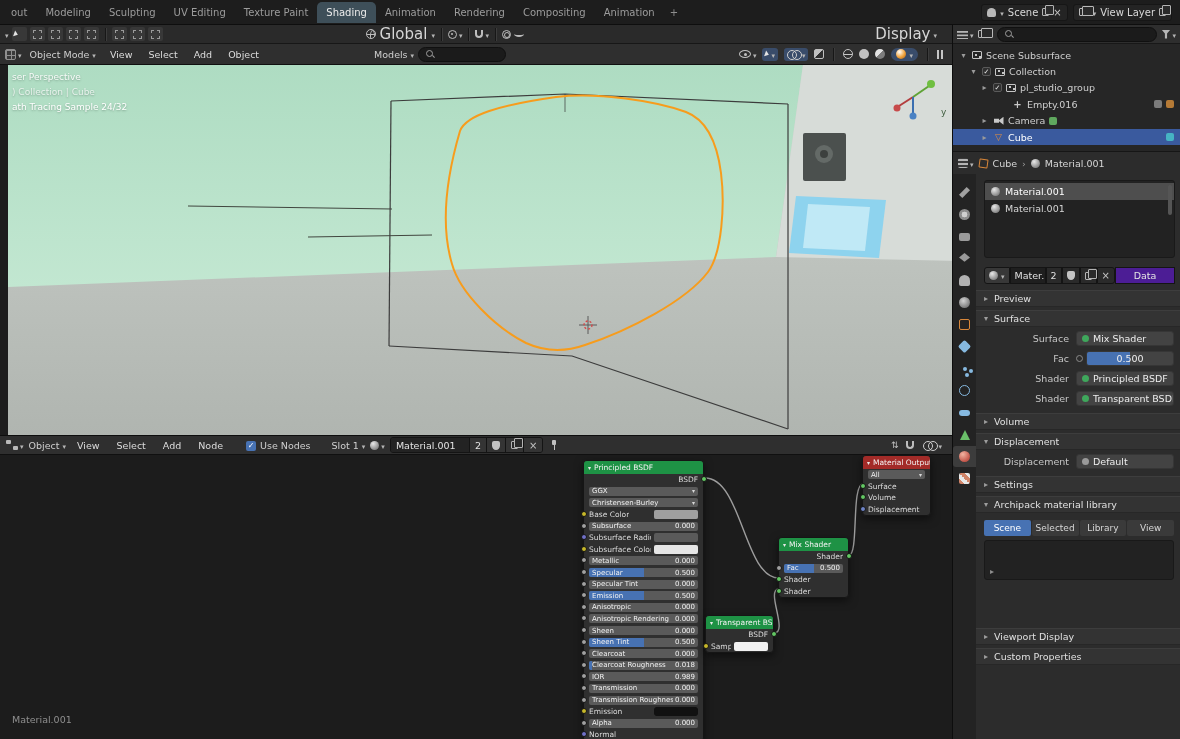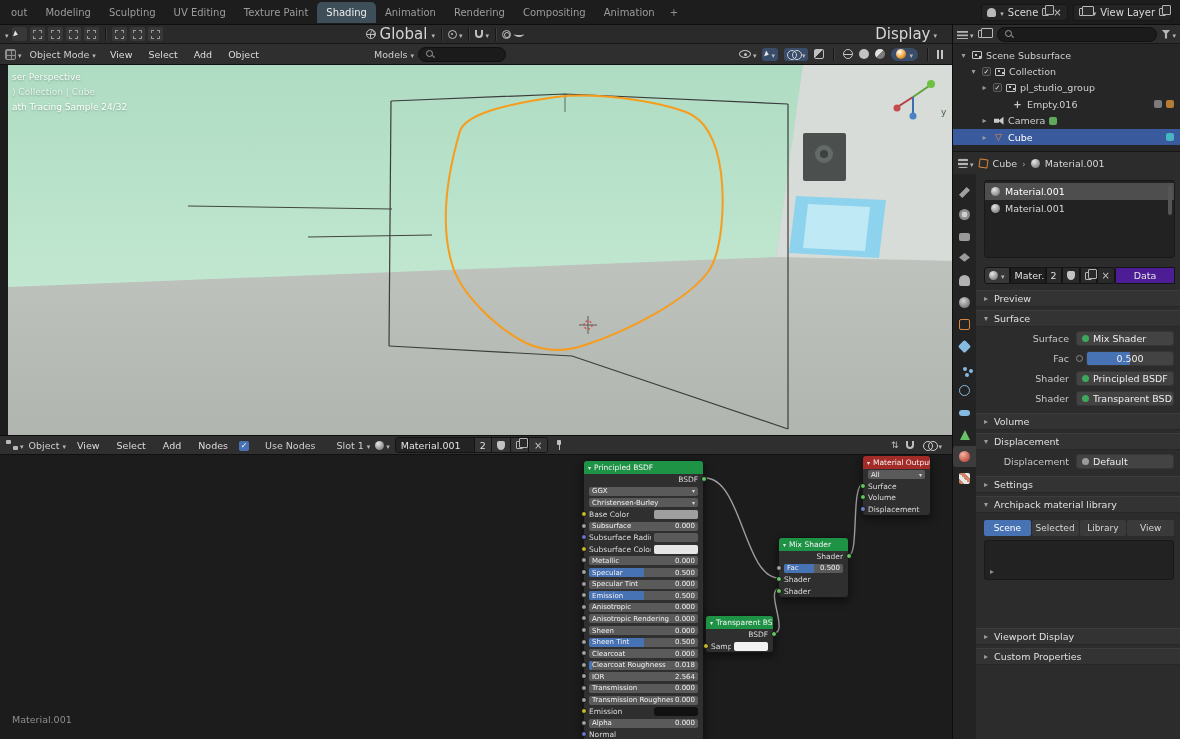--- a/index.html
+++ b/index.html
@@ -422,23 +422,23 @@
   </span>
   <div data-list="shader_header.menus">
     
   
       <span class="menu">View</span>
     
       <span class="menu">Select</span>
     
       <span class="menu">Add</span>
     
-      <span class="menu">Nodes</span>
-    </div>
-  <span style="display:flex;align-items:flex-end;gap:16px;margin-left:0">
+      <span class="menu">Node</span>
+    </div>
+  <span style="display:flex;align-items:flex-end;gap:4px;margin-left:12px">
     <span class="chk"></span>
     <span>Use Nodes</span>
   </span>
   <span style="display:flex;align-items:center;gap:3px;margin-left:16px">
     <span>Slot 1</span>
     <span class="car"></span>
   </span>
   <span style="display:flex;align-items:center;gap:2px">
     <span class="msphere"></span>
     <span class="car"></span>
@@ -669,21 +669,21 @@
           </div>
         </div>
       
         <div class="nrow t-slider">
           <span class="socket sock-l s-gray"></span>
 
           <div class="nwidget">
             <span class="wfill" style="width: 0%;"></span>
 
             <span class="wlabel">IOR</span>
-            <span class="wvalue">2.564</span>
+            <span class="wvalue">0.989</span>
 
           </div>
         </div>
       
         <div class="nrow t-slider">
           <span class="socket sock-l s-gray"></span>
 
           <div class="nwidget">
             <span class="wfill" style="width: 0%;"></span>
 

